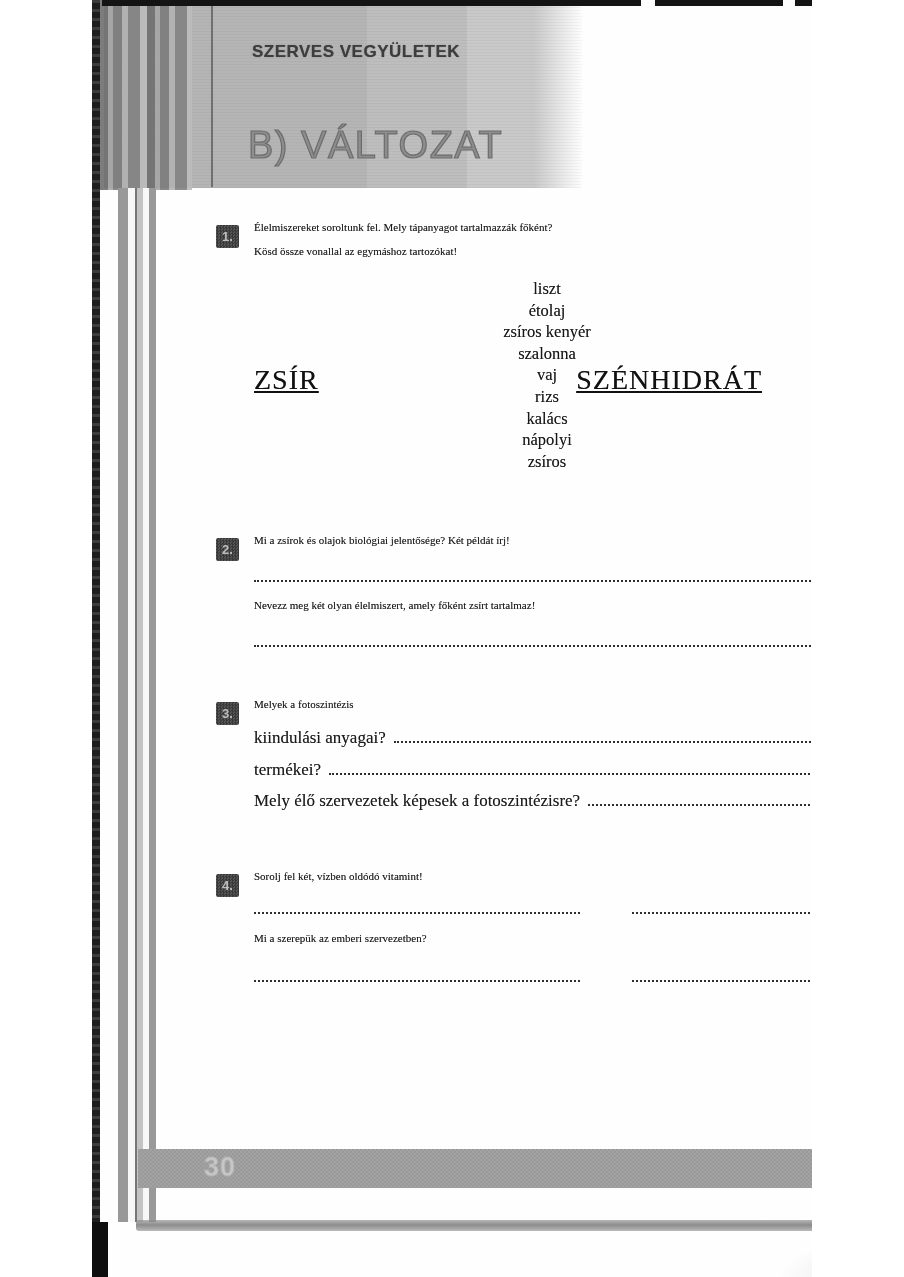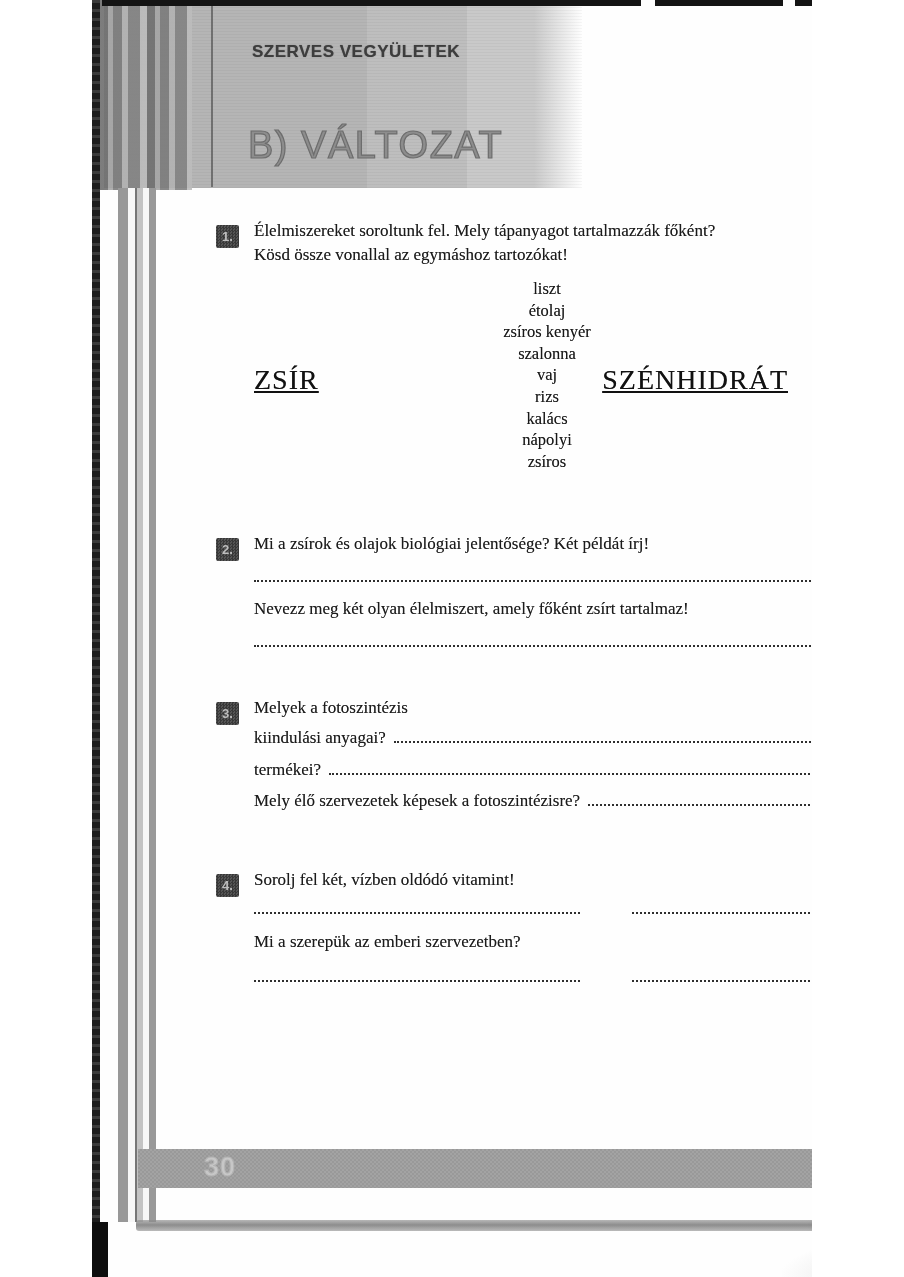--- a/index.html
+++ b/index.html
@@ -83,21 +83,21 @@
     color:#8d8d8d; -webkit-text-stroke:1.2px #6d6d6d;
   }
   
   .qbadge {
     position:absolute; width:23px; height:23px;
     background:repeating-conic-gradient(#383838 0% 25%, #555555 0% 50%) 0 0/3px 3px, #414141;
     color:#bdbdbd; font-family:"Liberation Sans","DejaVu Sans",sans-serif;
     font-size:13px; font-weight:700; display:flex; align-items:center; justify-content:center;
     border-radius:2px;
   }
-  .qtext { position:absolute; font-size:17px; color:#1b1b1b; text-shadow:0 0 .4px rgba(0,0,0,.45); white-space:nowrap; }
+  .qtext { position:absolute; font-size:11px; color:#1b1b1b; text-shadow:0 0 .4px rgba(0,0,0,.45); white-space:nowrap; }
   .dotline {
     position:absolute; height:18px;
     border-bottom:2.5px dotted #2e2e2e;
   }
   .dotrow { position:absolute; display:flex; align-items:baseline; }
   .dotrow .label { font-size:17px; color:#1b1b1b; text-shadow:0 0 .4px rgba(0,0,0,.45); white-space:nowrap; }
   .dotrow .fill { flex:1; margin-left:8px; border-bottom:2.5px dotted #2e2e2e; height:14px; }
   .scorebox {
     position:absolute; width:67px; height:33px;
     border:1.5px solid #3e3e3e; display:flex; background:#fff;
@@ -142,21 +142,21 @@
     <span>zsíros kenyér</span>
     <span>szalonna</span>
     <span>vaj</span>
     <span>rizs</span>
     <span>kalács</span>
     <span>nápolyi</span>
     <span>zsíros</span>
   </div>
 
   <div class="cat" style="left:162px; top:364px;">ZSÍR</div>
-  <div class="cat" style="right:24px; top:364px;">SZÉNHIDRÁT</div>
+  <div class="cat" style="right:50px; top:364px;">SZÉNHIDRÁT</div>
 
   <div class="scorebox" style="left:797px; top:491px;">
     <div class="earned">10</div>
     <div class="blank"></div>
   </div>
 
   <div class="qbadge" style="left:124px; top:538px;">2.</div>
   <div class="qtext" style="left:162px; top:534px;">Mi a zsírok és olajok biológiai jelentősége? Két példát írj!</div>
   <div class="dotline" style="left:162px; top:564px; width:700px;"></div>
   <div class="qtext" style="left:162px; top:599px;">Nevezz meg két olyan élelmiszert, amely főként zsírt tartalmaz!</div>

